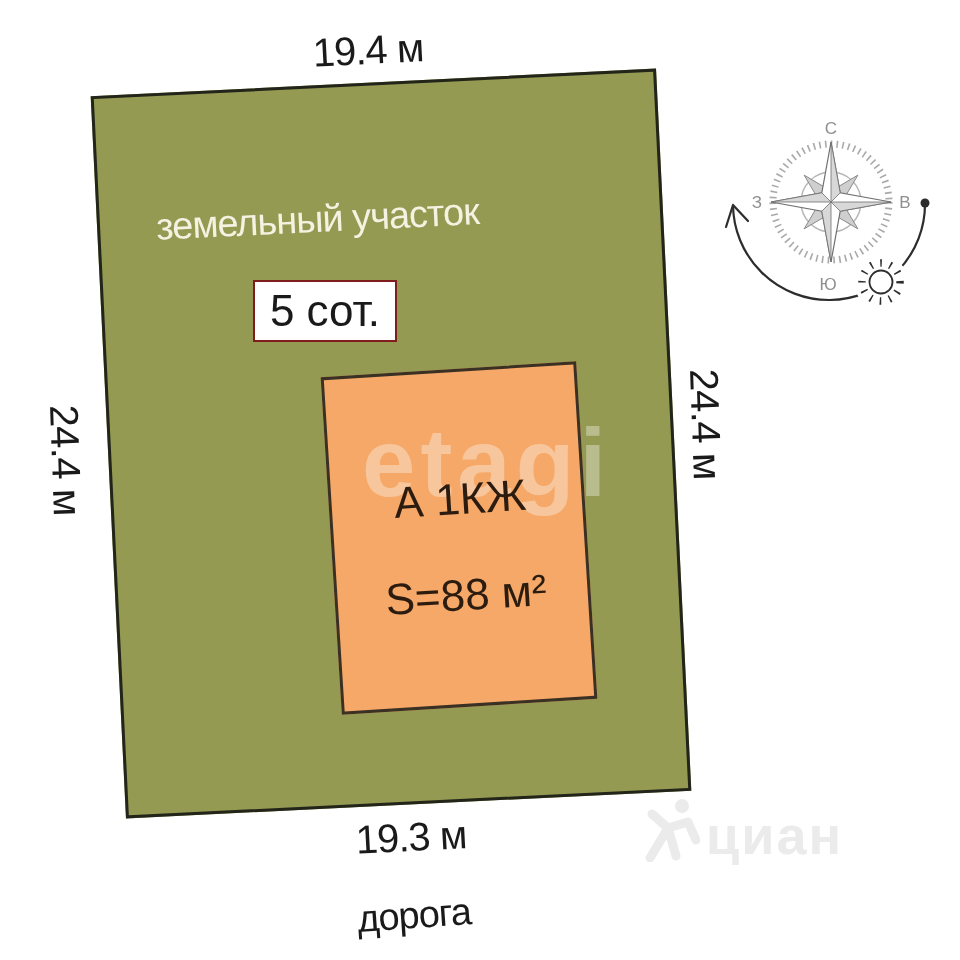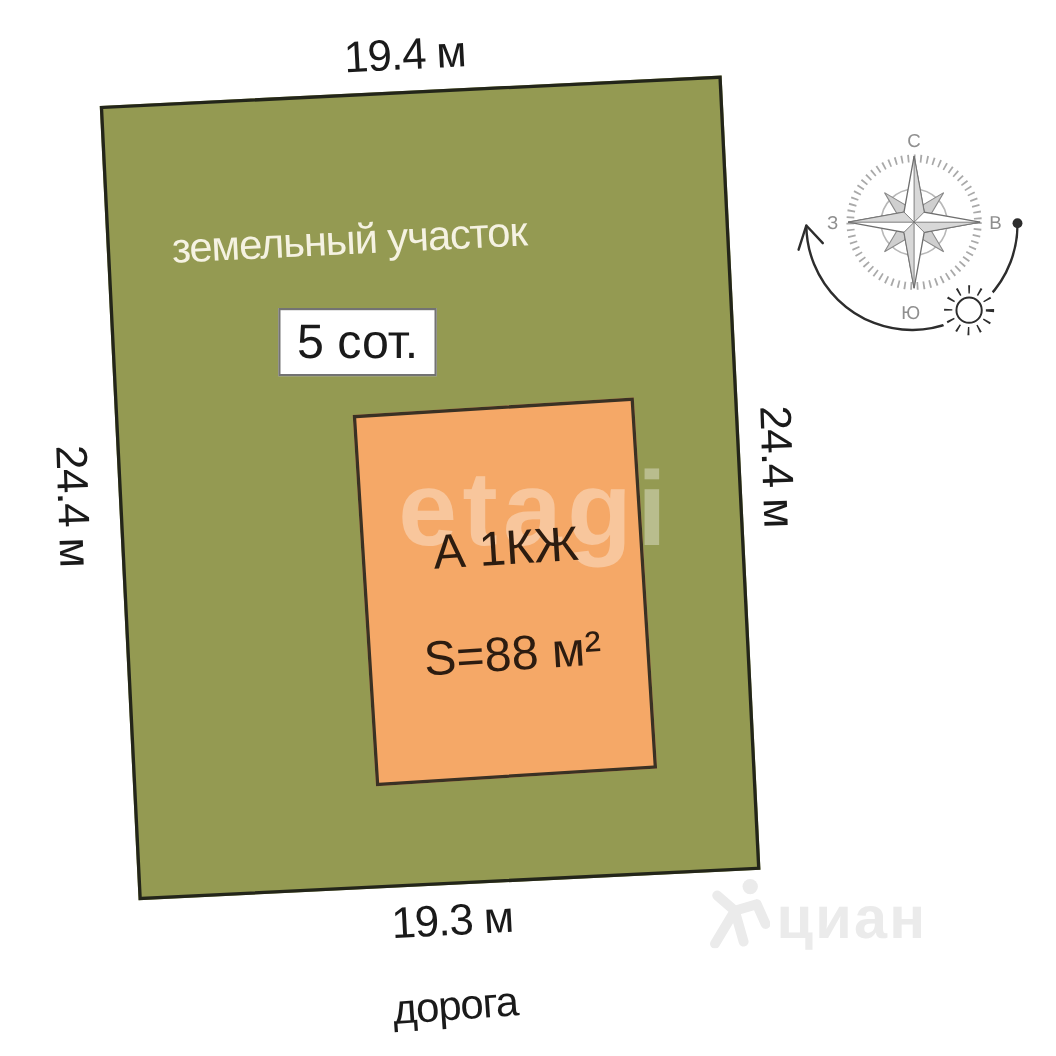--- a/index.html
+++ b/index.html
@@ -18,21 +18,21 @@
 
   
   #wm-etagi{left:362px;top:408px;z-index:3;font-size:96px;font-weight:bold;
         letter-spacing:5px;color:rgba(255,255,255,0.35);white-space:nowrap;}
 
   
   #plot-label{left:156px;top:198px;width:322px;text-align:center;font-size:38px;
         letter-spacing:-1px;color:#f5f2e2;white-space:nowrap;
         transform:rotate(-2.8deg);z-index:4;}
   #area-badge{left:253px;top:280px;width:144px;height:62px;background:#ffffff;
-        border:2px solid #737373;box-sizing:border-box;display:flex;
+        border:2px solid #7f1d1d;box-sizing:border-box;display:flex;
         align-items:center;justify-content:center;font-size:44px;z-index:4;}
 
   
   #bld-title{left:360px;top:474px;width:200px;text-align:center;font-size:44px;
         color:#2c1c10;transform:rotate(-3.6deg);z-index:4;white-space:nowrap;}
   #bld-area{left:366px;top:570px;width:200px;text-align:center;font-size:44px;
         color:#2c1c10;transform:rotate(-3.6deg);z-index:4;white-space:nowrap;}
 
   
   .dim{font-size:40px;letter-spacing:-1px;text-align:center;z-index:5;white-space:nowrap;}

